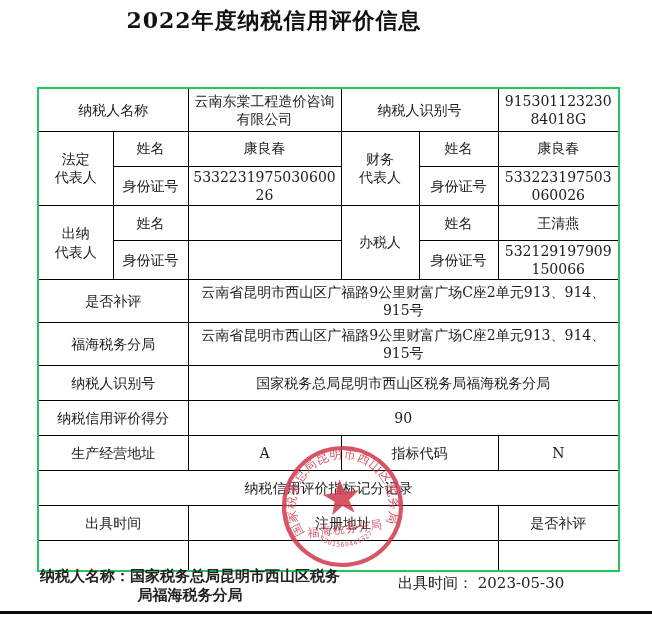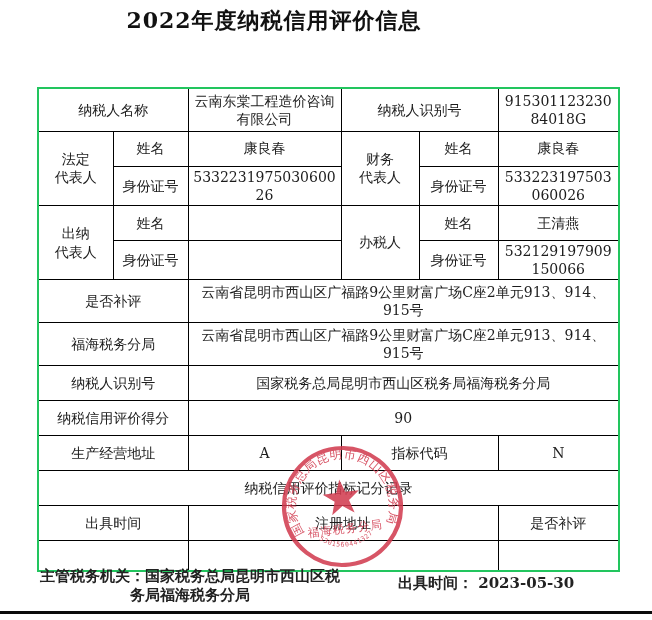--- a/index.html
+++ b/index.html
@@ -31,21 +31,21 @@
   #seal {
     position:absolute; left:277px; top:441px; width:131px; height:131px;
     transform:rotate(-7deg); opacity:0.87; pointer-events:none;
   }
   #footer-left {
     position:absolute; left:40px; top:567px; width:300px;
     text-align:center; font-size:15px; font-weight:600; line-height:19px;
     color:#222;
   }
   #footer-right {
-    position:absolute; left:398px; top:574px; font-size:15px; font-weight:700;
+    position:absolute; left:398px; top:574px; font-size:15px; font-weight:400;
     color:#222; white-space:nowrap;
   }
   #bottom-rule {
     position:absolute; left:0; top:611px; width:652px; height:3px;
     background:#0b0b0b;
   }
 </style>
 </head>
 <body>
 
@@ -149,21 +149,21 @@
       <text font-size="12.5" fill="#d23c50" letter-spacing="0.5" font-family="DejaVu Serif, Liberation Serif, serif">
         <textPath href="#arcTop" startOffset="50%" text-anchor="middle">国家税务总局昆明市西山区税务局</textPath>
       </text>
       <text x="65" y="91" font-size="11.5" fill="#d23c50" text-anchor="middle" letter-spacing="1" font-family="DejaVu Serif, Liberation Serif, serif">福海税务分局</text>
       <text font-size="6.5" fill="#d23c50" letter-spacing="0.6" font-family="DejaVu Sans Mono, Liberation Mono, monospace">
         <textPath href="#arcBottom" startOffset="50%" text-anchor="middle">5301560441327</textPath>
       </text>
     </svg>
   </div>
 
-  <div id="footer-left">主管税务机关：国家税务总局昆明市西山区税务局福海税务分局</div>
+  <div id="footer-left">纳税人名称：国家税务总局昆明市西山区税务局福海税务分局</div>
 
   <div id="footer-right">
     <span>出具时间：</span>
     <span>2023-05-30</span>
   </div>
 
   <div id="bottom-rule"></div>
 
 </div>
 

